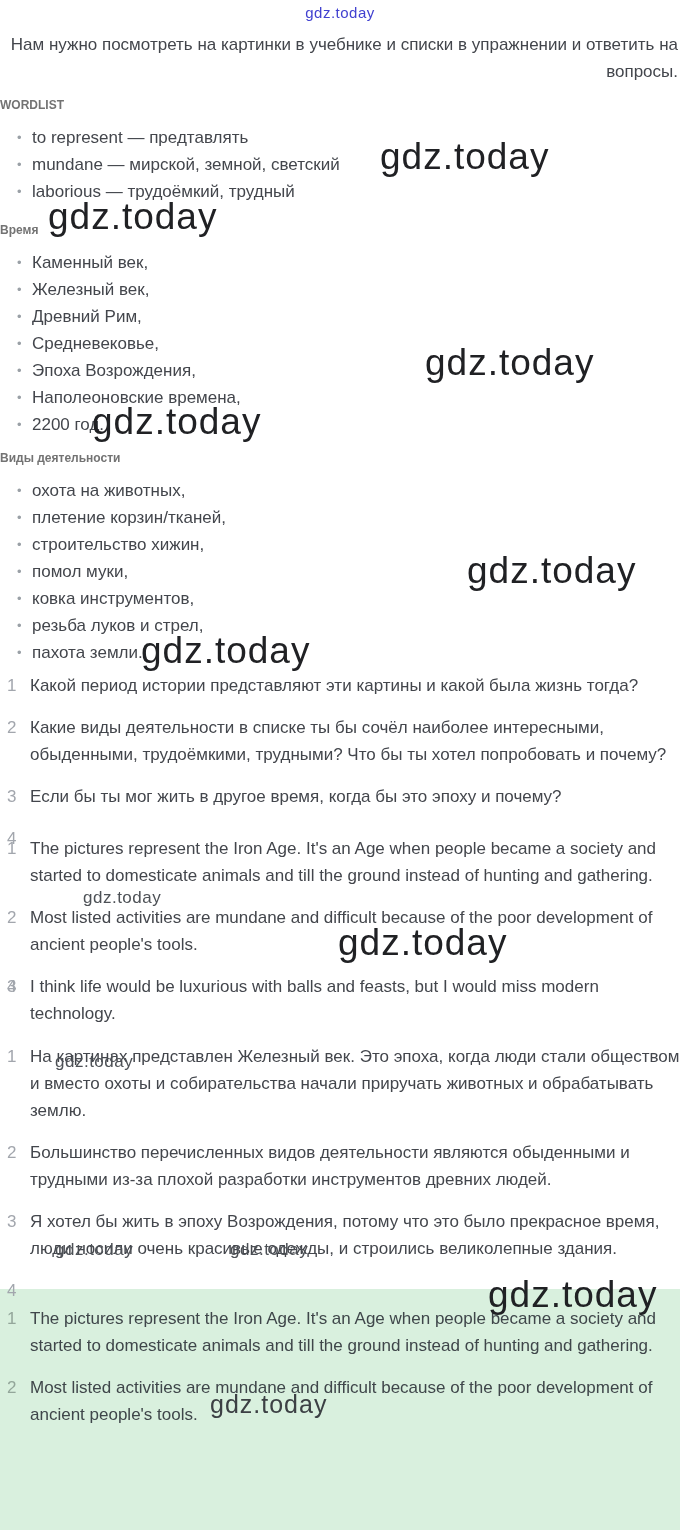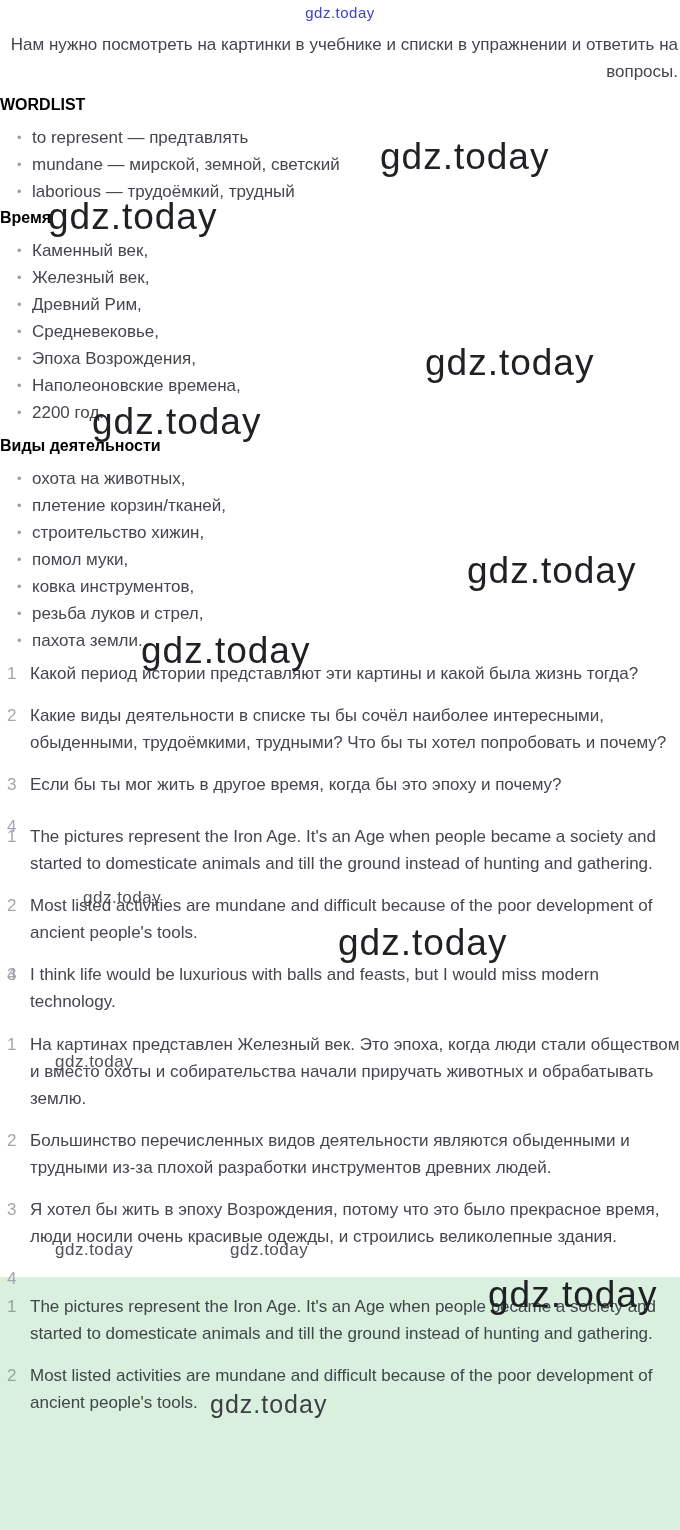--- a/index.html
+++ b/index.html
@@ -13,24 +13,24 @@
 
   .top-link-row { text-align: center; padding-top: 3px; }
   .site-link {
     color: #4141d0; font-size: 15px; text-decoration: none; cursor: pointer;
     letter-spacing: 0.5px;
   }
 
   .intro { padding: 8px 2px 0 2px; line-height: 27px; text-align: right; }
 
   h3.sec-heading {
-    font-size: 16px; font-weight: bold; color: #000000;
+    font-size: 12px; font-weight: bold; color: #737373;
     line-height: 22px; margin-top: 9px;
   }
-  h3.tight { margin-top: 2px; }
+  h3.tight { margin-top: 14px; }
 
   ul.blist { list-style: none; margin-top: 8px; }
   ul.blist li {
     position: relative; padding-left: 32px; line-height: 27px;
   }
   ul.blist li .bullet {
     position: absolute; left: 17px; top: 0; color: #9aa0a6; font-size: 13px;
   }
 
   .numlist { margin-top: 6px; }

